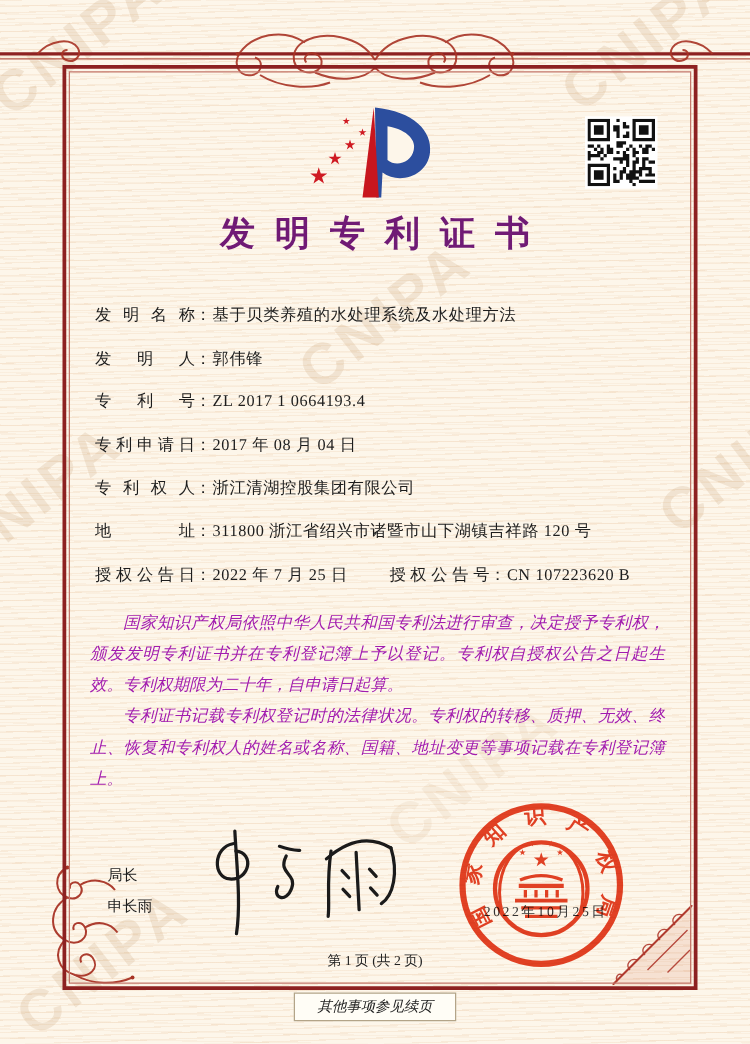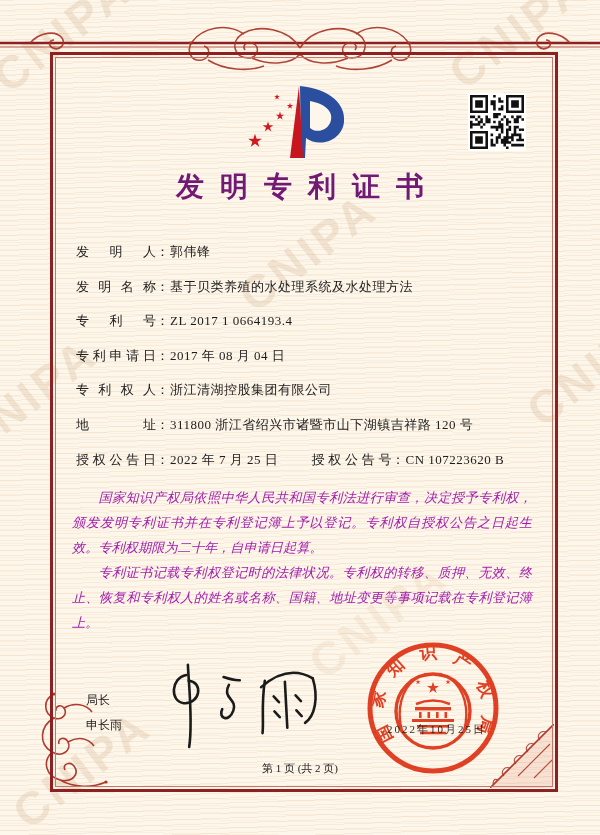--- a/index.html
+++ b/index.html
@@ -130,24 +130,24 @@
   <div class="qr">
     <svg width="54" height="54" viewBox="0 0 54 54">
         <path d="M0,0 h18 v18 h-18 z M2.5714285714285716,2.5714285714285716 v12.857142857142858 h12.857142857142858 v-12.857142857142858 zM5.142857142857143,5.142857142857143 h7.714285714285715 v7.714285714285715 h-7.714285714285715 zM36,0 h18 v18 h-18 z M38.57142857142858,2.5714285714285716 v12.857142857142858 h12.857142857142858 v-12.857142857142858 zM41.142857142857146,5.142857142857143 h7.714285714285715 v7.714285714285715 h-7.714285714285715 zM0,36 h18 v18 h-18 z M2.5714285714285716,38.57142857142858 v12.857142857142858 h12.857142857142858 v-12.857142857142858 zM5.142857142857143,41.142857142857146 h7.714285714285715 v7.714285714285715 h-7.714285714285715 zM23.142857142857146,0 h2.5714285714285716 v2.5714285714285716 h-2.5714285714285716 zM28.28571428571429,2.5714285714285716 h2.5714285714285716 v2.5714285714285716 h-2.5714285714285716 zM20.571428571428573,5.142857142857143 h2.5714285714285716 v2.5714285714285716 h-2.5714285714285716 zM23.142857142857146,5.142857142857143 h2.5714285714285716 v2.5714285714285716 h-2.5714285714285716 zM28.28571428571429,5.142857142857143 h2.5714285714285716 v2.5714285714285716 h-2.5714285714285716 zM30.85714285714286,5.142857142857143 h2.5714285714285716 v2.5714285714285716 h-2.5714285714285716 zM20.571428571428573,7.714285714285715 h2.5714285714285716 v2.5714285714285716 h-2.5714285714285716 zM23.142857142857146,7.714285714285715 h2.5714285714285716 v2.5714285714285716 h-2.5714285714285716 zM23.142857142857146,10.285714285714286 h2.5714285714285716 v2.5714285714285716 h-2.5714285714285716 zM30.85714285714286,10.285714285714286 h2.5714285714285716 v2.5714285714285716 h-2.5714285714285716 zM23.142857142857146,12.857142857142858 h2.5714285714285716 v2.5714285714285716 h-2.5714285714285716 zM28.28571428571429,12.857142857142858 h2.5714285714285716 v2.5714285714285716 h-2.5714285714285716 zM30.85714285714286,12.857142857142858 h2.5714285714285716 v2.5714285714285716 h-2.5714285714285716 zM23.142857142857146,18 h2.5714285714285716 v2.5714285714285716 h-2.5714285714285716 zM25.714285714285715,18 h2.5714285714285716 v2.5714285714285716 h-2.5714285714285716 zM28.28571428571429,18 h2.5714285714285716 v2.5714285714285716 h-2.5714285714285716 zM0,20.571428571428573 h2.5714285714285716 v2.5714285714285716 h-2.5714285714285716 zM2.5714285714285716,20.571428571428573 h2.5714285714285716 v2.5714285714285716 h-2.5714285714285716 zM7.714285714285715,20.571428571428573 h2.5714285714285716 v2.5714285714285716 h-2.5714285714285716 zM15.42857142857143,20.571428571428573 h2.5714285714285716 v2.5714285714285716 h-2.5714285714285716 zM23.142857142857146,20.571428571428573 h2.5714285714285716 v2.5714285714285716 h-2.5714285714285716 zM25.714285714285715,20.571428571428573 h2.5714285714285716 v2.5714285714285716 h-2.5714285714285716 zM33.42857142857143,20.571428571428573 h2.5714285714285716 v2.5714285714285716 h-2.5714285714285716 zM41.142857142857146,20.571428571428573 h2.5714285714285716 v2.5714285714285716 h-2.5714285714285716 zM46.28571428571429,20.571428571428573 h2.5714285714285716 v2.5714285714285716 h-2.5714285714285716 zM48.85714285714286,20.571428571428573 h2.5714285714285716 v2.5714285714285716 h-2.5714285714285716 zM5.142857142857143,23.142857142857146 h2.5714285714285716 v2.5714285714285716 h-2.5714285714285716 zM10.285714285714286,23.142857142857146 h2.5714285714285716 v2.5714285714285716 h-2.5714285714285716 zM15.42857142857143,23.142857142857146 h2.5714285714285716 v2.5714285714285716 h-2.5714285714285716 zM18,23.142857142857146 h2.5714285714285716 v2.5714285714285716 h-2.5714285714285716 zM30.85714285714286,23.142857142857146 h2.5714285714285716 v2.5714285714285716 h-2.5714285714285716 zM36,23.142857142857146 h2.5714285714285716 v2.5714285714285716 h-2.5714285714285716 zM43.714285714285715,23.142857142857146 h2.5714285714285716 v2.5714285714285716 h-2.5714285714285716 zM46.28571428571429,23.142857142857146 h2.5714285714285716 v2.5714285714285716 h-2.5714285714285716 zM51.42857142857143,23.142857142857146 h2.5714285714285716 v2.5714285714285716 h-2.5714285714285716 zM0,25.714285714285715 h2.5714285714285716 v2.5714285714285716 h-2.5714285714285716 zM7.714285714285715,25.714285714285715 h2.5714285714285716 v2.5714285714285716 h-2.5714285714285716 zM10.285714285714286,25.714285714285715 h2.5714285714285716 v2.5714285714285716 h-2.5714285714285716 zM15.42857142857143,25.714285714285715 h2.5714285714285716 v2.5714285714285716 h-2.5714285714285716 zM18,25.714285714285715 h2.5714285714285716 v2.5714285714285716 h-2.5714285714285716 zM23.142857142857146,25.714285714285715 h2.5714285714285716 v2.5714285714285716 h-2.5714285714285716 zM28.28571428571429,25.714285714285715 h2.5714285714285716 v2.5714285714285716 h-2.5714285714285716 zM36,25.714285714285715 h2.5714285714285716 v2.5714285714285716 h-2.5714285714285716 zM38.57142857142858,25.714285714285715 h2.5714285714285716 v2.5714285714285716 h-2.5714285714285716 zM43.714285714285715,25.714285714285715 h2.5714285714285716 v2.5714285714285716 h-2.5714285714285716 zM46.28571428571429,25.714285714285715 h2.5714285714285716 v2.5714285714285716 h-2.5714285714285716 zM0,28.28571428571429 h2.5714285714285716 v2.5714285714285716 h-2.5714285714285716 zM2.5714285714285716,28.28571428571429 h2.5714285714285716 v2.5714285714285716 h-2.5714285714285716 zM5.142857142857143,28.28571428571429 h2.5714285714285716 v2.5714285714285716 h-2.5714285714285716 zM7.714285714285715,28.28571428571429 h2.5714285714285716 v2.5714285714285716 h-2.5714285714285716 zM12.857142857142858,28.28571428571429 h2.5714285714285716 v2.5714285714285716 h-2.5714285714285716 zM28.28571428571429,28.28571428571429 h2.5714285714285716 v2.5714285714285716 h-2.5714285714285716 zM30.85714285714286,28.28571428571429 h2.5714285714285716 v2.5714285714285716 h-2.5714285714285716 zM36,28.28571428571429 h2.5714285714285716 v2.5714285714285716 h-2.5714285714285716 zM0,30.85714285714286 h2.5714285714285716 v2.5714285714285716 h-2.5714285714285716 zM10.285714285714286,30.85714285714286 h2.5714285714285716 v2.5714285714285716 h-2.5714285714285716 zM20.571428571428573,30.85714285714286 h2.5714285714285716 v2.5714285714285716 h-2.5714285714285716 zM23.142857142857146,30.85714285714286 h2.5714285714285716 v2.5714285714285716 h-2.5714285714285716 zM25.714285714285715,30.85714285714286 h2.5714285714285716 v2.5714285714285716 h-2.5714285714285716 zM28.28571428571429,30.85714285714286 h2.5714285714285716 v2.5714285714285716 h-2.5714285714285716 zM30.85714285714286,30.85714285714286 h2.5714285714285716 v2.5714285714285716 h-2.5714285714285716 zM38.57142857142858,30.85714285714286 h2.5714285714285716 v2.5714285714285716 h-2.5714285714285716 zM43.714285714285715,30.85714285714286 h2.5714285714285716 v2.5714285714285716 h-2.5714285714285716 zM46.28571428571429,30.85714285714286 h2.5714285714285716 v2.5714285714285716 h-2.5714285714285716 zM25.714285714285715,33.42857142857143 h2.5714285714285716 v2.5714285714285716 h-2.5714285714285716 zM30.85714285714286,33.42857142857143 h2.5714285714285716 v2.5714285714285716 h-2.5714285714285716 zM36,33.42857142857143 h2.5714285714285716 v2.5714285714285716 h-2.5714285714285716 zM38.57142857142858,33.42857142857143 h2.5714285714285716 v2.5714285714285716 h-2.5714285714285716 zM43.714285714285715,33.42857142857143 h2.5714285714285716 v2.5714285714285716 h-2.5714285714285716 zM48.85714285714286,33.42857142857143 h2.5714285714285716 v2.5714285714285716 h-2.5714285714285716 zM51.42857142857143,33.42857142857143 h2.5714285714285716 v2.5714285714285716 h-2.5714285714285716 zM30.85714285714286,36 h2.5714285714285716 v2.5714285714285716 h-2.5714285714285716 zM36,36 h2.5714285714285716 v2.5714285714285716 h-2.5714285714285716 zM43.714285714285715,36 h2.5714285714285716 v2.5714285714285716 h-2.5714285714285716 zM20.571428571428573,38.57142857142858 h2.5714285714285716 v2.5714285714285716 h-2.5714285714285716 zM28.28571428571429,38.57142857142858 h2.5714285714285716 v2.5714285714285716 h-2.5714285714285716 zM36,38.57142857142858 h2.5714285714285716 v2.5714285714285716 h-2.5714285714285716 zM41.142857142857146,38.57142857142858 h2.5714285714285716 v2.5714285714285716 h-2.5714285714285716 zM43.714285714285715,38.57142857142858 h2.5714285714285716 v2.5714285714285716 h-2.5714285714285716 zM46.28571428571429,38.57142857142858 h2.5714285714285716 v2.5714285714285716 h-2.5714285714285716 zM48.85714285714286,38.57142857142858 h2.5714285714285716 v2.5714285714285716 h-2.5714285714285716 zM25.714285714285715,41.142857142857146 h2.5714285714285716 v2.5714285714285716 h-2.5714285714285716 zM28.28571428571429,41.142857142857146 h2.5714285714285716 v2.5714285714285716 h-2.5714285714285716 zM33.42857142857143,41.142857142857146 h2.5714285714285716 v2.5714285714285716 h-2.5714285714285716 zM36,41.142857142857146 h2.5714285714285716 v2.5714285714285716 h-2.5714285714285716 zM38.57142857142858,41.142857142857146 h2.5714285714285716 v2.5714285714285716 h-2.5714285714285716 zM41.142857142857146,41.142857142857146 h2.5714285714285716 v2.5714285714285716 h-2.5714285714285716 zM48.85714285714286,41.142857142857146 h2.5714285714285716 v2.5714285714285716 h-2.5714285714285716 zM20.571428571428573,43.714285714285715 h2.5714285714285716 v2.5714285714285716 h-2.5714285714285716 zM25.714285714285715,43.714285714285715 h2.5714285714285716 v2.5714285714285716 h-2.5714285714285716 zM30.85714285714286,43.714285714285715 h2.5714285714285716 v2.5714285714285716 h-2.5714285714285716 zM33.42857142857143,43.714285714285715 h2.5714285714285716 v2.5714285714285716 h-2.5714285714285716 zM36,43.714285714285715 h2.5714285714285716 v2.5714285714285716 h-2.5714285714285716 zM41.142857142857146,43.714285714285715 h2.5714285714285716 v2.5714285714285716 h-2.5714285714285716 zM46.28571428571429,43.714285714285715 h2.5714285714285716 v2.5714285714285716 h-2.5714285714285716 zM48.85714285714286,43.714285714285715 h2.5714285714285716 v2.5714285714285716 h-2.5714285714285716 zM51.42857142857143,43.714285714285715 h2.5714285714285716 v2.5714285714285716 h-2.5714285714285716 zM20.571428571428573,46.28571428571429 h2.5714285714285716 v2.5714285714285716 h-2.5714285714285716 zM25.714285714285715,46.28571428571429 h2.5714285714285716 v2.5714285714285716 h-2.5714285714285716 zM30.85714285714286,46.28571428571429 h2.5714285714285716 v2.5714285714285716 h-2.5714285714285716 zM33.42857142857143,46.28571428571429 h2.5714285714285716 v2.5714285714285716 h-2.5714285714285716 zM36,46.28571428571429 h2.5714285714285716 v2.5714285714285716 h-2.5714285714285716 zM38.57142857142858,46.28571428571429 h2.5714285714285716 v2.5714285714285716 h-2.5714285714285716 zM20.571428571428573,48.85714285714286 h2.5714285714285716 v2.5714285714285716 h-2.5714285714285716 zM23.142857142857146,48.85714285714286 h2.5714285714285716 v2.5714285714285716 h-2.5714285714285716 zM33.42857142857143,48.85714285714286 h2.5714285714285716 v2.5714285714285716 h-2.5714285714285716 zM41.142857142857146,48.85714285714286 h2.5714285714285716 v2.5714285714285716 h-2.5714285714285716 zM43.714285714285715,48.85714285714286 h2.5714285714285716 v2.5714285714285716 h-2.5714285714285716 zM46.28571428571429,48.85714285714286 h2.5714285714285716 v2.5714285714285716 h-2.5714285714285716 zM48.85714285714286,48.85714285714286 h2.5714285714285716 v2.5714285714285716 h-2.5714285714285716 zM51.42857142857143,48.85714285714286 h2.5714285714285716 v2.5714285714285716 h-2.5714285714285716 zM36,51.42857142857143 h2.5714285714285716 v2.5714285714285716 h-2.5714285714285716 z" fill="#111" fill-rule="evenodd"></path>
       </svg>
   </div>
 
   <div class="title">发明专利证书</div>
 
   <div class="fields">
     <div class="frow">
+      <span class="flabel">发明名称</span><span class="fcolon">：</span><span class="fvalue">基于贝类养殖的水处理系统及水处理方法</span>
+    </div>
+    <div class="frow">
       <span class="flabel">发明人</span><span class="fcolon">：</span><span class="fvalue">郭伟锋</span>
-    </div>
-    <div class="frow">
-      <span class="flabel">发明名称</span><span class="fcolon">：</span><span class="fvalue">基于贝类养殖的水处理系统及水处理方法</span>
     </div>
     <div class="frow">
       <span class="flabel">专利号</span><span class="fcolon">：</span><span class="fvalue">ZL 2017 1 0664193.4</span>
     </div>
     <div class="frow">
       <span class="flabel">专利申请日</span><span class="fcolon">：</span><span class="fvalue">2017 年 08 月 04 日</span>
     </div>
     <div class="frow">
       <span class="flabel">专利权人</span><span class="fcolon">：</span><span class="fvalue">浙江清湖控股集团有限公司</span>
     </div>
@@ -207,13 +207,16 @@
       <rect x="82.5" y="75" width="2.6" height="6" stroke="none"></rect>
       <rect x="50" y="82" width="42" height="3" stroke="none"></rect>
       <rect x="55" y="88" width="32" height="2.6" stroke="none"></rect>
       <path d="M40,94 C34,72 40,52 53,42" fill="none" stroke-width="2.4"></path>
       <path d="M102,94 C108,72 102,52 89,42" fill="none" stroke-width="2.4"></path>
       <path d="M58,96 H84" fill="none" stroke-width="2.6"></path>
     </g>
   </svg>
 
   <div class="page-info">第 1 页 (共 2 页)</div>
+  <div class="cont-wrap">
+    <span class="cont-note">其他事项参见续页</span>
+  </div>
 </div>
 
 </body></html>

